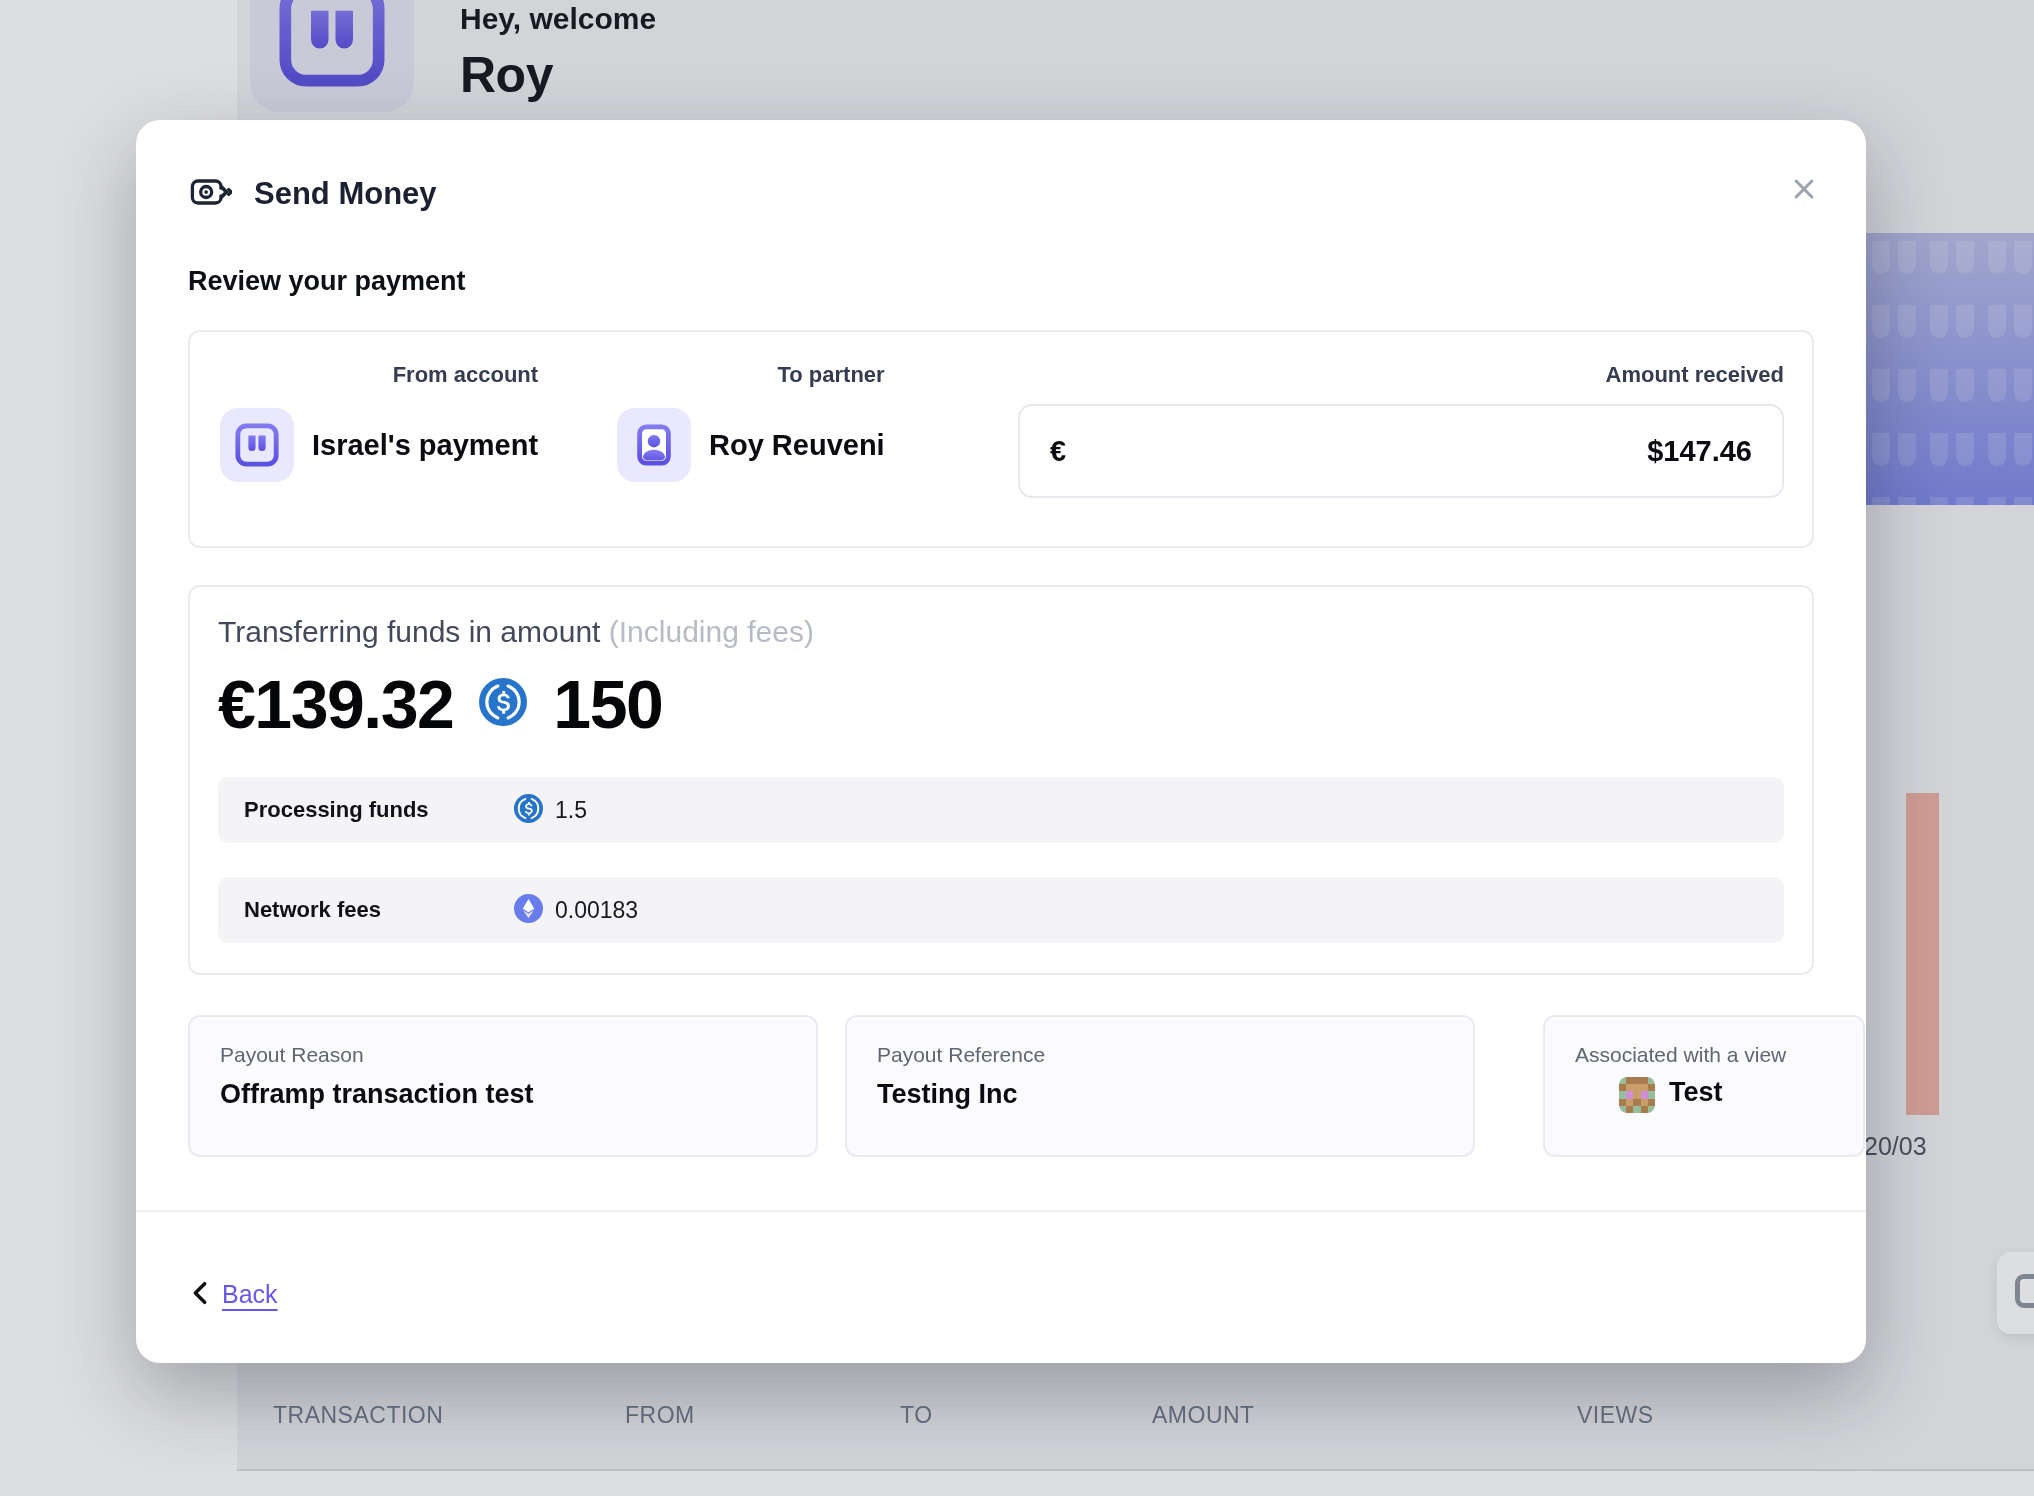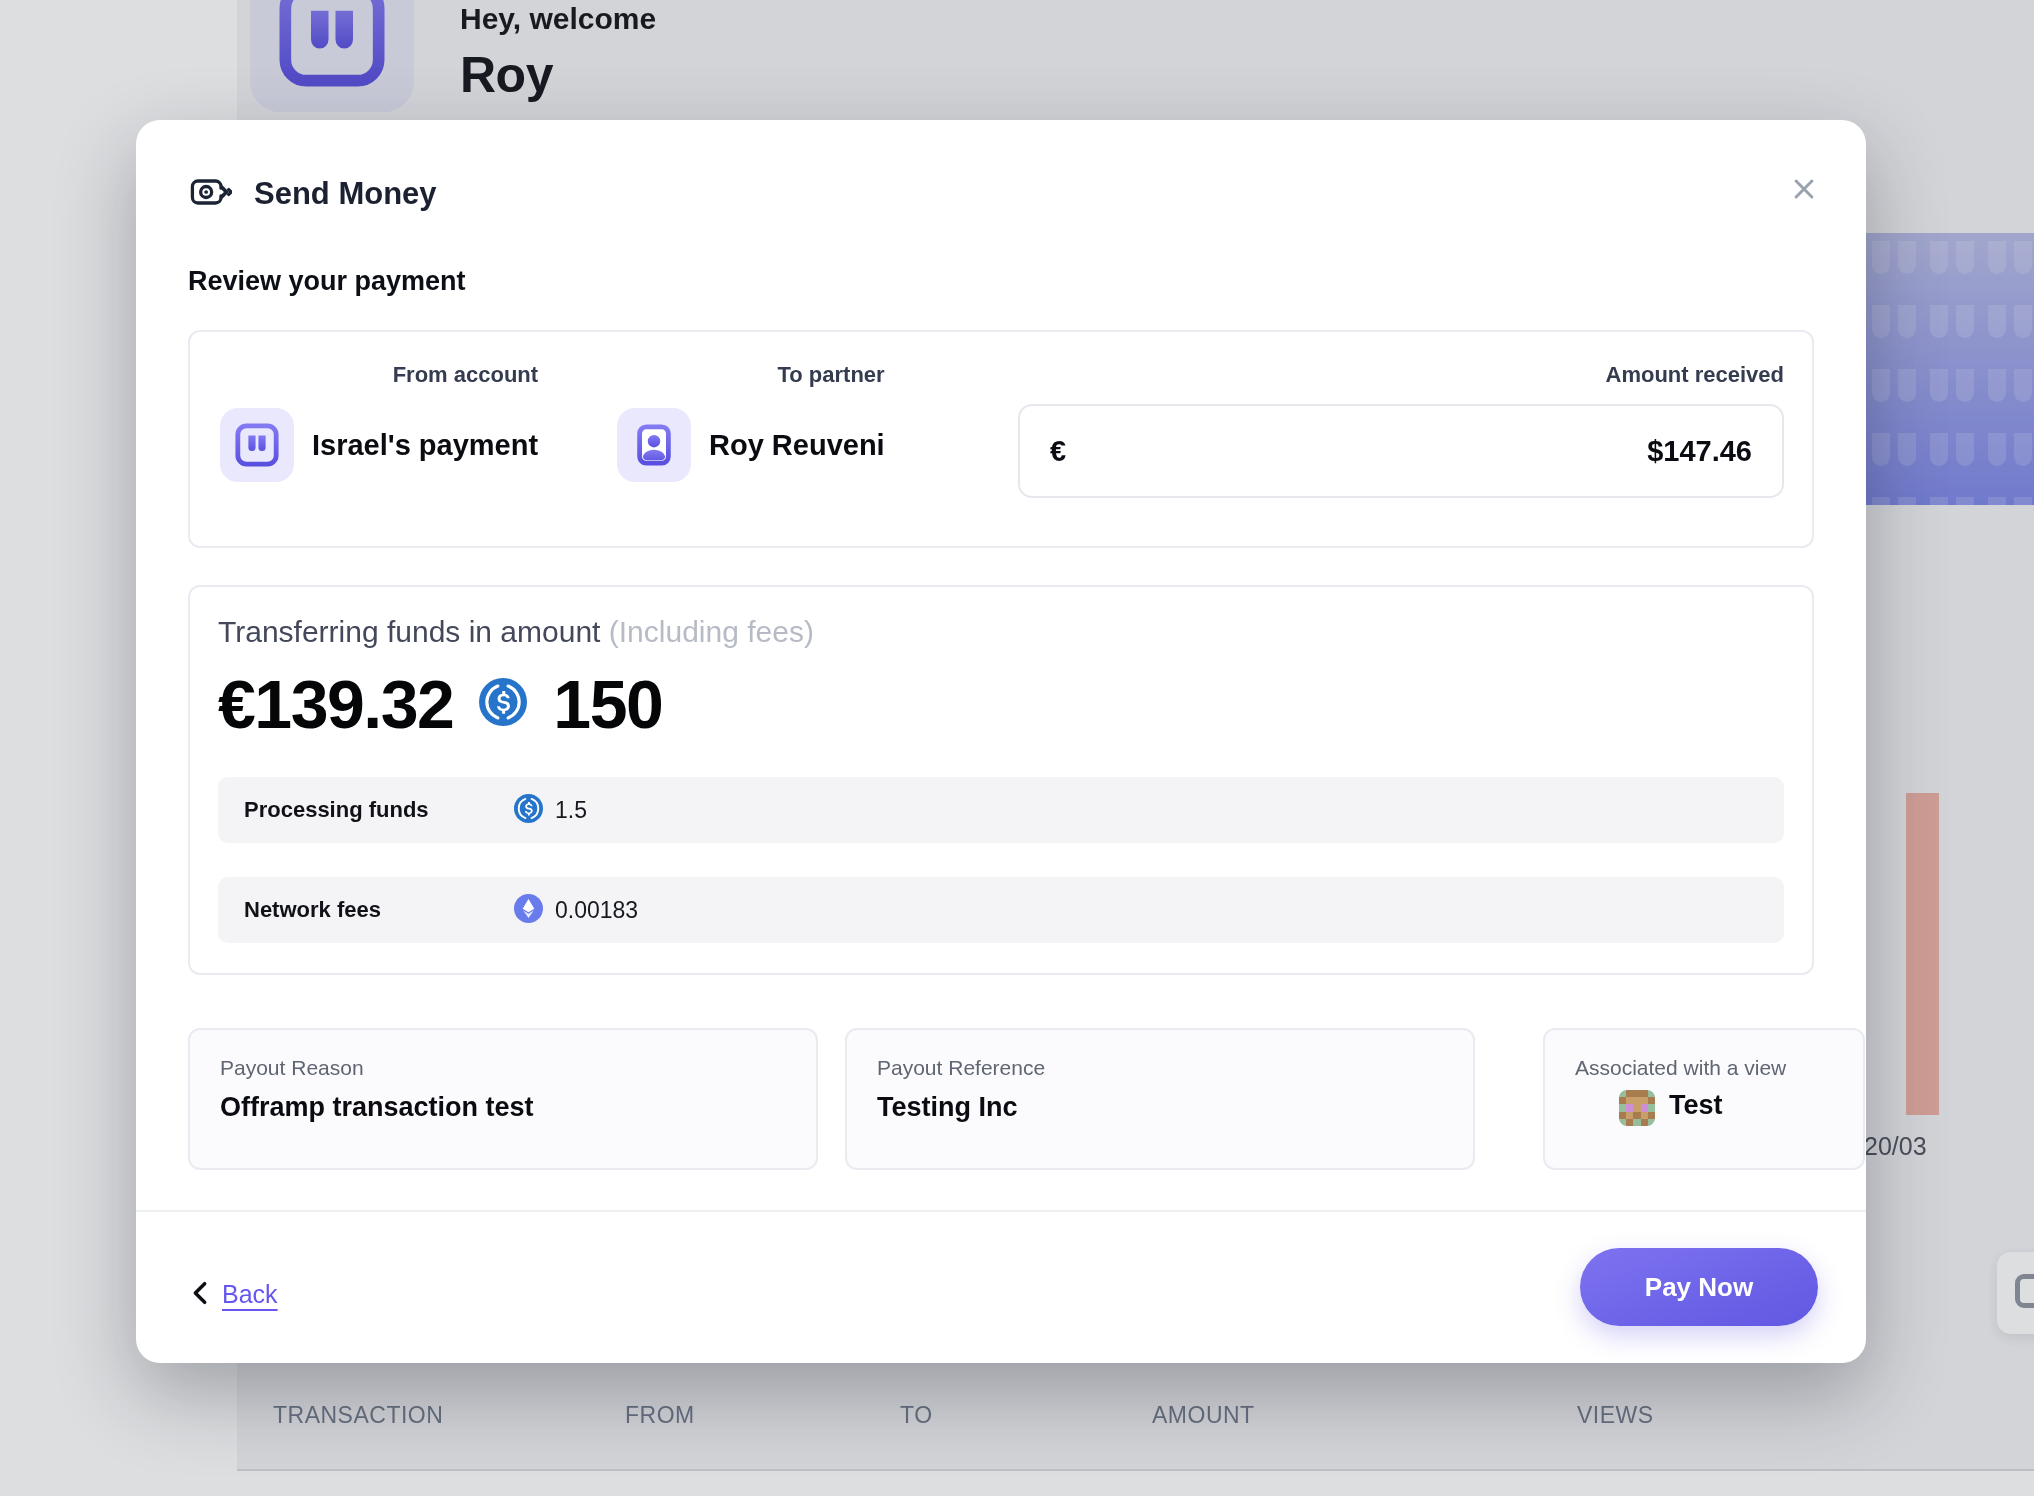--- a/index.html
+++ b/index.html
@@ -44,21 +44,21 @@
   .transfer-card { top:465px; height:390px; padding:28px; }
   .transfer-label { font-size:30px; color:#43495a; }
   .transfer-note { color:#b7bbc5; }
   .amounts-row { margin-top:16px; display:flex; align-items:center; gap:26px; }
   .big-amount { font-size:68px; font-weight:700; color:#050608; letter-spacing:-1.5px; }
   .fee-row { position:absolute; left:28px; right:28px; height:66px; background:#f4f4f6; border-radius:10px; display:flex; align-items:center; padding:0 26px; }
   .fee-row-1 { top:190px; } .fee-row-2 { top:290px; }
   .fee-label { width:270px; font-size:22px; font-weight:700; color:#101218; }
   .fee-value { margin-left:12px; font-size:23px; color:#15181e; }
 
-  .detail-card { position:absolute; top:895px; height:142px; background:#fbfbfd; border:2px solid #e9ebf1; border-radius:12px; padding:26px 30px;margin-top:13px; }
+  .detail-card { position:absolute; top:895px; height:142px; background:#fbfbfd; border:2px solid #e9ebf1; border-radius:12px; padding:26px 30px; }
   .dc-0 { left:52px; width:630px; } .dc-1 { left:709px; width:630px; } .dc-2 { left:1407px; width:322px; }
   .detail-label { font-size:21px; color:#5f6572; }
   .detail-value { margin-top:12px; font-size:27px; font-weight:700; color:#0a0c11; }
   .detail-value-row { margin-top:10px; display:flex; align-items:flex-start; gap:14px;padding-left:44px; }
   .pixel-avatar { width:36px; height:36px; border-radius:8px; overflow:hidden; flex:0 0 auto; }
 
   .modal-footer { position:absolute; left:0; right:0; top:1090px; bottom:0; border-top:2px solid #edeff3; border-radius:0 0 24px 24px; }
   .back-link { position:absolute; left:52px; top:14px; bottom:0; display:flex; align-items:center; gap:10px; text-decoration:none; cursor:pointer; background:none; border:none; }
   .back-text { font-size:25px; color:#6657ef; text-decoration:underline; text-underline-offset:6px; text-decoration-thickness:2px; }
   .pay-btn { position:absolute; right:48px; top:36px; width:238px; height:78px; border:none; border-radius:40px; background:linear-gradient(160deg,#7d73f0 0%,#6157e2 100%); color:#ffffff; font-size:26px; font-weight:700; cursor:pointer; box-shadow:0 10px 26px rgba(99,89,228,.28); font-family:inherit; }
@@ -280,17 +280,16 @@
 
     <div class="modal-footer">
       <button class="back-link">
         <span>
           <svg width="24" height="28" viewBox="0 0 20 24">
             <path d="M14 4 L6 12 L14 20" stroke="#0d0f14" stroke-width="3" fill="none" stroke-linecap="round" stroke-linejoin="round"></path>
           </svg>
         </span>
         <span class="back-text">Back</span>
       </button>
-      <button class="pay-btn">Pay Now</button>
     </div>
 
   </div>
 </div>
 
 </body></html>

